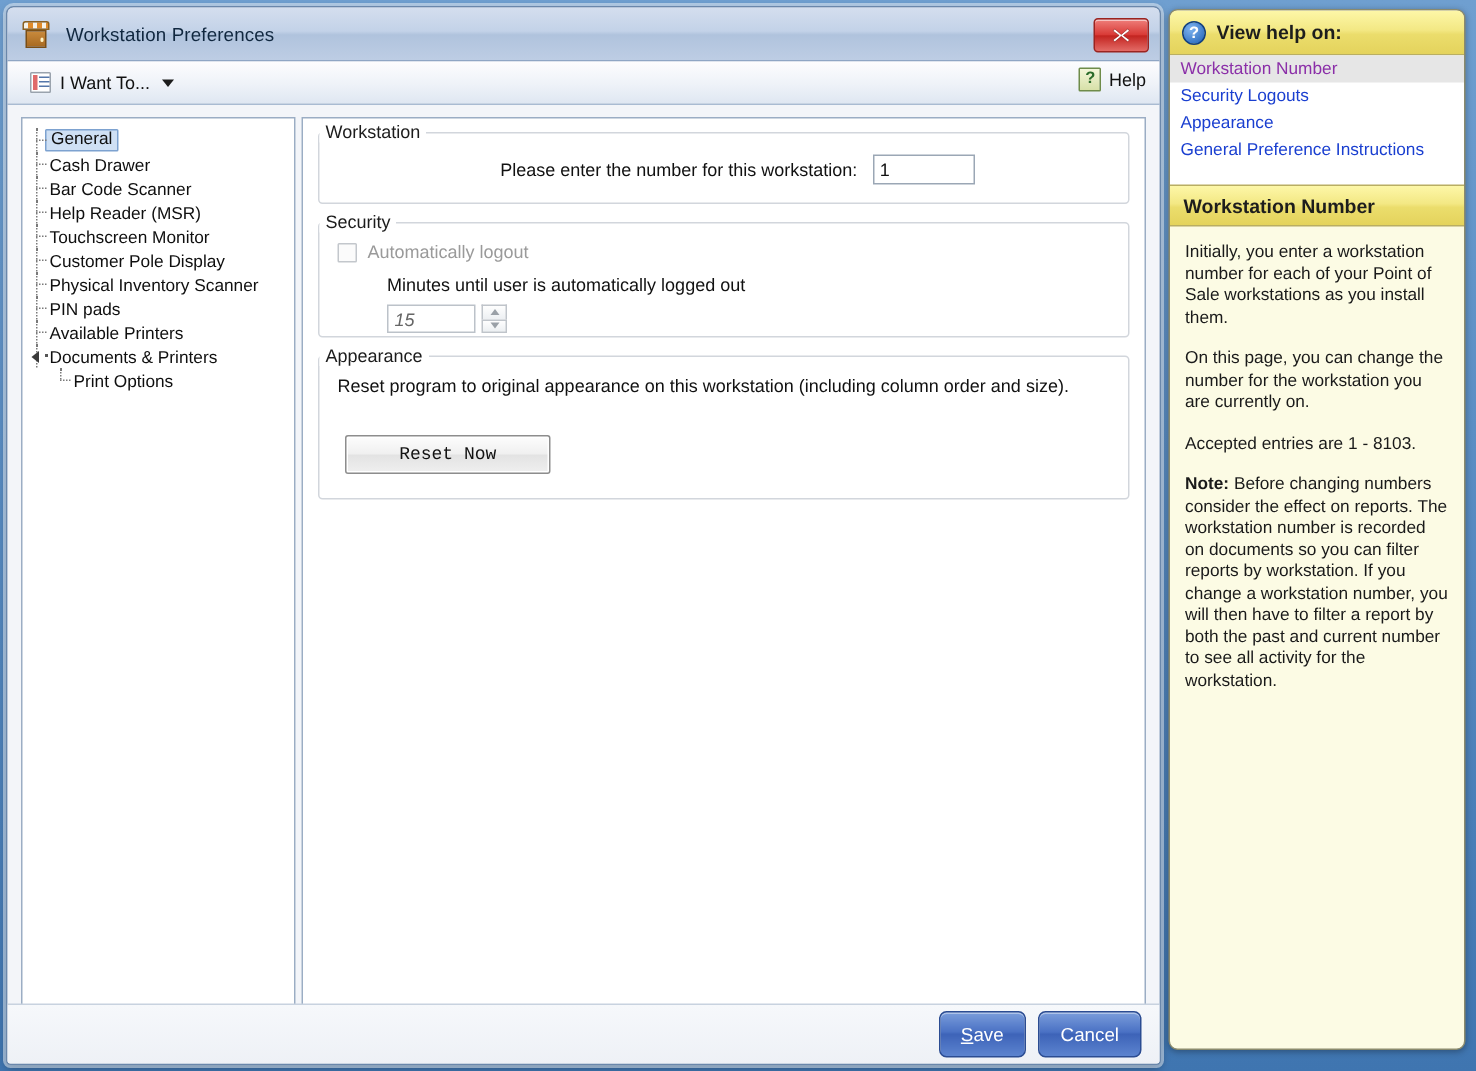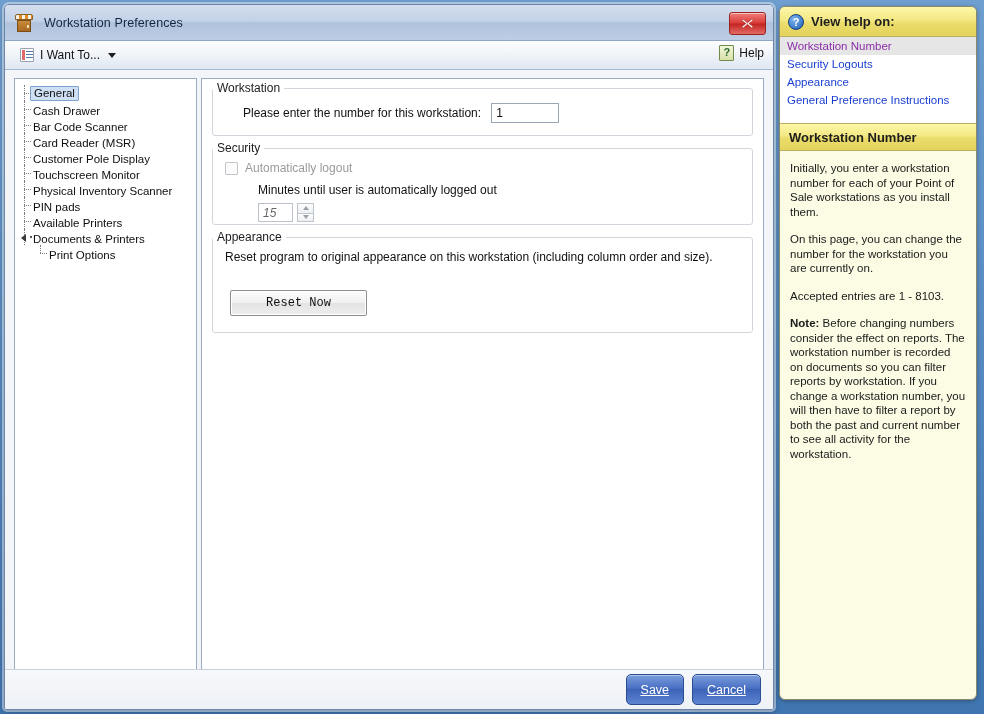--- a/index.html
+++ b/index.html
@@ -305,21 +305,20 @@
     min-width: 56px;
     padding: 0 14px;
     border-radius: 5px;
     border: 1px solid #2b4c92;
     background: linear-gradient(180deg, #7a9ddb 0%, #4a71c4 45%, #3d63b8 50%, #5c84cf 100%);
     color: #fff;
     font-size: 12.5px;
     font-family: "Liberation Sans", sans-serif;
     cursor: pointer;
     box-shadow: inset 0 1px 0 rgba(255,255,255,.4);
-    text-decoration: underline;
   }
   .btn-blue u { text-decoration: underline; }
 
   
   #helppane {
     position: absolute;
     left: 779px; top: 6px;
     width: 198px; height: 694px;
     border: 1px solid #8a8a6d;
     border-radius: 6px;
@@ -432,31 +431,31 @@
               <span class="tree-label">Cash Drawer</span>
             </div>
             <div class="tree-item">
               <span class="vline"></span>
               <span class="dash"></span>
               <span class="tree-label">Bar Code Scanner</span>
             </div>
             <div class="tree-item">
               <span class="vline"></span>
               <span class="dash"></span>
-              <span class="tree-label">Card Reader (MSR)</span>
+              <span class="tree-label">Help Reader (MSR)</span>
+            </div>
+            <div class="tree-item">
+              <span class="vline"></span>
+              <span class="dash"></span>
+              <span class="tree-label">Touchscreen Monitor</span>
             </div>
             <div class="tree-item">
               <span class="vline"></span>
               <span class="dash"></span>
               <span class="tree-label">Customer Pole Display</span>
-            </div>
-            <div class="tree-item">
-              <span class="vline"></span>
-              <span class="dash"></span>
-              <span class="tree-label">Touchscreen Monitor</span>
             </div>
             <div class="tree-item">
               <span class="vline"></span>
               <span class="dash"></span>
               <span class="tree-label">Physical Inventory Scanner</span>
             </div>
             <div class="tree-item">
               <span class="vline"></span>
               <span class="dash"></span>
               <span class="tree-label">PIN pads</span>
@@ -477,36 +476,36 @@
               <span class="dash"></span>
               <span class="tree-label">Print Options</span>
             </div>
           </div>
       </div>
 
       <div id="content-panel">
 
         <div class="groupbox" style="height:48px;">
           <span class="gb-title">Workstation</span>
-          <div class="row" style="padding-left:18px;">
+          <div class="row" style="padding-left:18px;justify-content:center;">
             <span class="field-label">Please enter the number for this workstation:</span>
             <input class="textbox" type="text" style="width: 68px; margin-left: 10px;" value="1">
           </div>
         </div>
 
         <div class="groupbox" style="height:77px;">
           <span class="gb-title">Security</span>
           <div class="checkrow" style="margin-top:-2px;">
             <span class="checkbox"></span>
             <span class="field-label muted">Automatically logout</span>
           </div>
           <div style="padding-left:33px;margin-top:8px;">
             <div class="field-label">Minutes until user is automatically logged out</div>
             <div class="spinner-wrap" style="margin-top:6px;height:19px;">
-              <input class="textbox disabled" type="text" style="width: 35px; height: 19px; font-style: italic;" value="15">
+              <input class="textbox disabled" type="text" style="width: 59px; height: 19px; font-style: italic;" value="15">
               <span class="spin-buttons">
                 <span class="spin-btn">
                     <span class="tri-up"></span>
                   </span>
                 <span class="spin-btn">
                     <span class="tri-dn"></span>
                   </span>
               </span>
             </div>
           </div>

